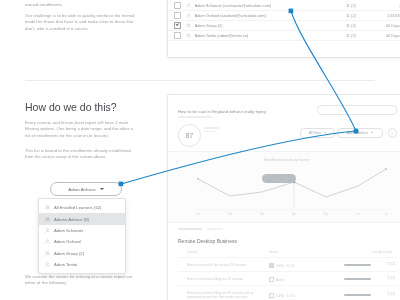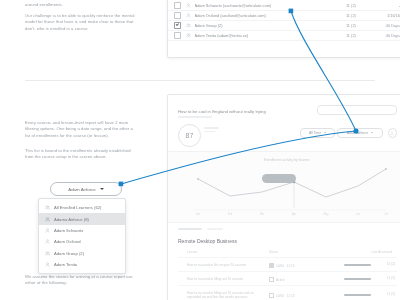--- a/index.html
+++ b/index.html
@@ -188,20 +188,21 @@
           <path d="M11 9.8c2.2 0 4 1.7 4 4.2" fill="none" stroke="#8d9398" stroke-width="1.4"></path>
         </svg>
       <span class="ename">Adam Tenita (adam@tenita.se)</span>
       <span class="ecol">11 (2)</span>
       <span class="ecol2">40 Days</span>
     </div>
   </div>
 
   <div class="divider"></div>
 
+  <div class="h2 h2-how">How do we do this?</div>
   <div class="body-copy copy-a">Every course- and lesson-level report will have 2 main filtering options. One being a date range, and the other a list of enrollments for the course (or lesson).</div>
   <div class="body-copy copy-b">This list is bound to the enrollments already established from the course setup in the screen above.</div>
   <div class="body-copy copy-c">We assume the stories for arriving at a course report are either of the following:</div>
 
   <div class="pill-select">
     <span class="lbl">Adam Airforce</span>
     <span class="caret"></span>
   </div>
 
   <div class="menu">

